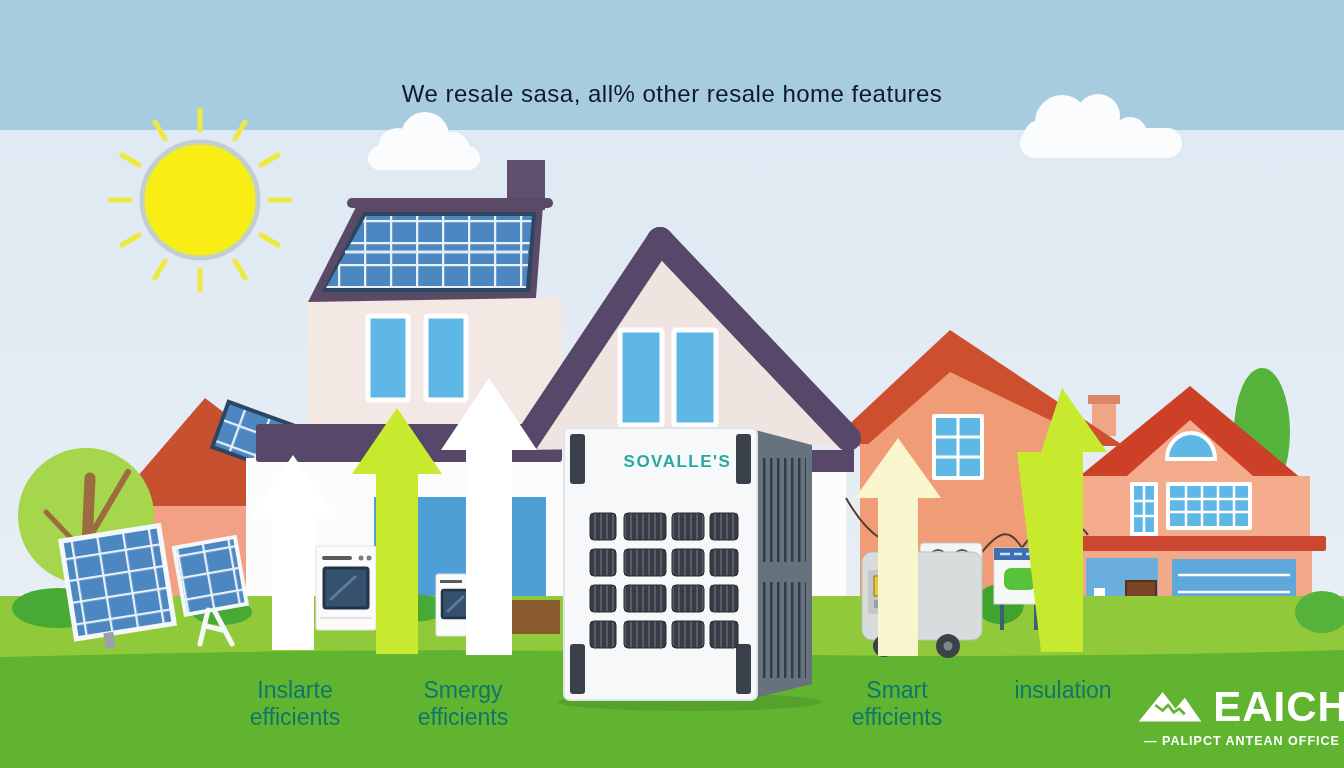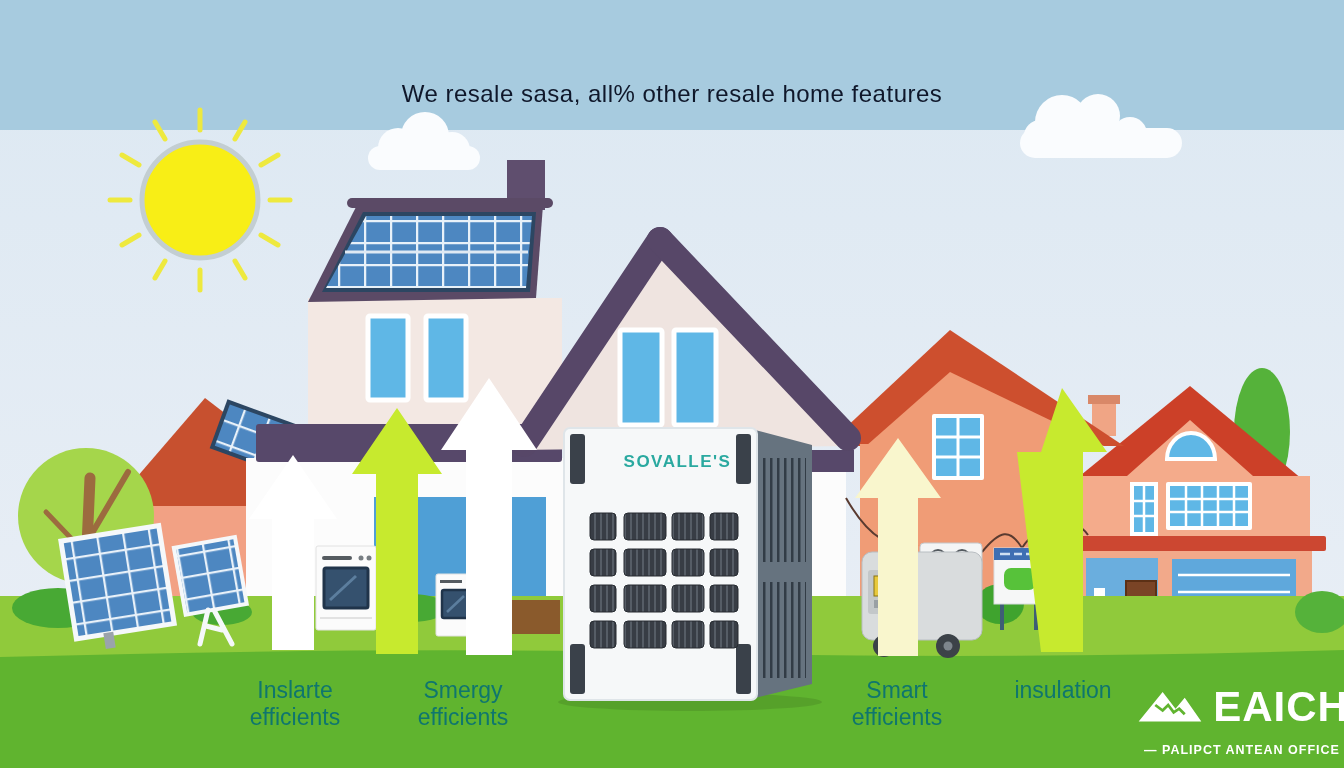--- a/index.html
+++ b/index.html
@@ -12,21 +12,21 @@
   .subtitle{top:80px;left:0;width:100%;text-align:center;color:#0f172a;
             font-size:24px;font-weight:400;letter-spacing:.5px;}
   .battery-brand{left:564px;top:452px;width:179px;text-align:center;
                  color:#2aa9a0;font-size:17px;font-weight:700;letter-spacing:1.5px;padding-left:24px;}
   .feature{top:677px;width:190px;text-align:center;color:#0f766e;
            font-size:23px;font-weight:400;line-height:27px;}
   .feature.f1{left:200px}.feature.f2{left:368px}.feature.f3{left:802px}.feature.f4{left:968px}
   .logo{left:1140px;top:683px;width:204px;color:#ffffff;text-align:center;}
   .logo .row{display:flex;align-items:center;justify-content:center;gap:8px;}
   .logo .brand{font-size:42px;font-weight:800;letter-spacing:1px;}
-  .logo .tagline{margin-top:12px;font-size:12.5px;font-weight:700;letter-spacing:1px;}
+  .logo .tagline{margin-top:3px;font-size:12.5px;font-weight:700;letter-spacing:1px;}
 </style>
 </head>
 <body>
 
 <div class="canvas">
 
 <svg class="scene" width="1344" height="768" viewBox="0 0 1344 768">
   <defs>
     <linearGradient id="skyg" x1="0" y1="0" x2="0" y2="1">
       <stop offset="0" stop-color="#dce8f2"></stop>

